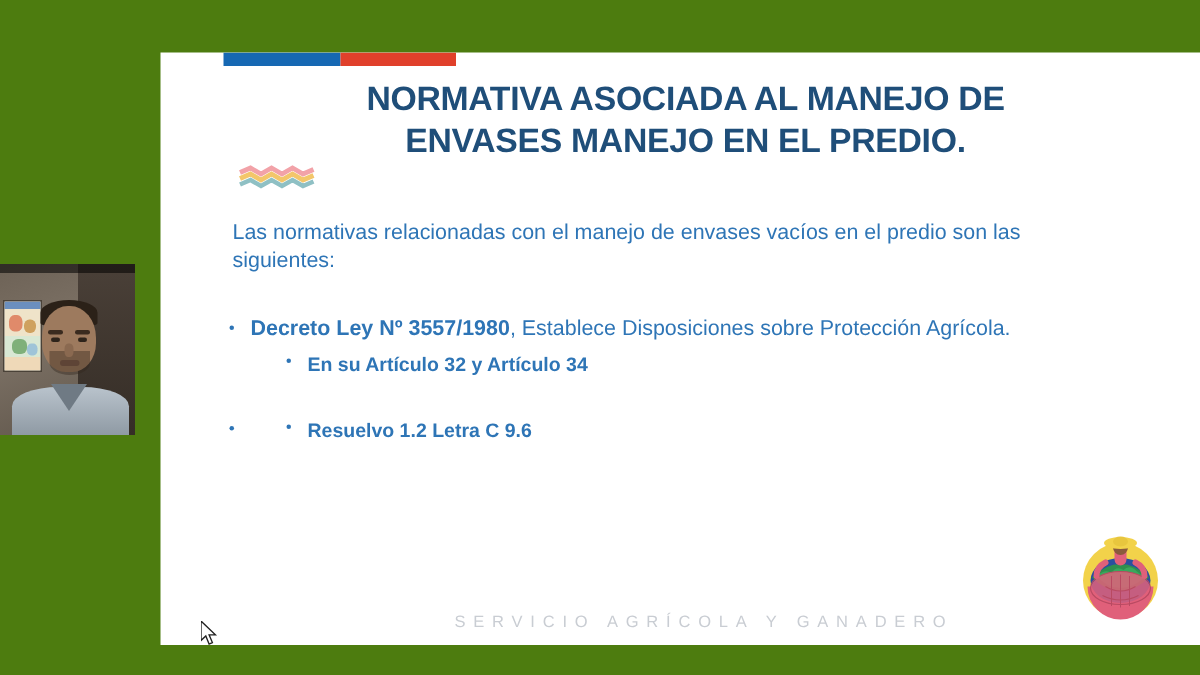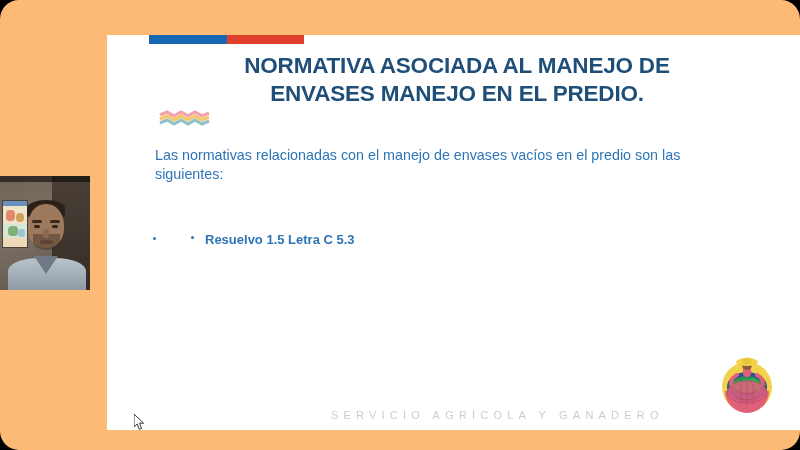--- a/index.html
+++ b/index.html
@@ -11,22 +11,21 @@
     width: 800px;
     height: 450px;
     overflow: hidden;
     font-family: "Liberation Sans", sans-serif;
   }
 
   #screen {
     position: relative;
     width: 800px;
     height: 450px;
-    background: #fdba74;
-    border-radius: 19px;
+    background: #4d7c0f;
   }
 
   
   #slide {
     position: absolute;
     left: 107px;
     top: 35px;
     width: 693px;
     height: 395px;
     background: #ffffff;
@@ -121,21 +120,20 @@
 
   
   #footer-text {
     position: absolute;
     left: 196px;
     top: 374px;
     font-size: 11px;
     color: #c9cdd3;
     letter-spacing: 5.2px;
     white-space: nowrap;
-    margin-left: 28px;
   }
 
   
   #sag-logo {
     position: absolute;
     left: 608px;
     top: 316px;
     width: 64px;
     height: 64px;
   }
@@ -258,29 +256,39 @@
       <polyline points="1,9 8,6 15,10 22,6 29,10 36,6 43,10 50,7" fill="none" stroke="#f3c66a" stroke-width="3.2"></polyline>
       <polyline points="1,13 8,10 15,14 22,10 29,14 36,10 43,14 50,11" fill="none" stroke="#8fc0c4" stroke-width="3.0"></polyline>
     </svg>
 
     <div id="body">
 
       <p class="intro">Las normativas relacionadas con el manejo de envases vacíos en el predio son las siguientes:</p>
 
       <ul class="blist">
 
+        <li class="bitem">
+          <span class="dot"></span>
+          <span class="btxt"><span class="bold">Decreto Ley Nº 3557/1980</span><span>, Establece Disposiciones sobre Protección Agrícola.</span></span>
+          <ul class="sublist">
+            <li class="sitem">
+              <span class="dot"></span>
+              <span>En su Artículo 32 y Artículo 34</span>
+            </li>
+          </ul>
+        </li>
 
         <li class="spacer-lg"></li>
 
         <li class="bitem">
           <span class="dot"></span>
           <ul class="sublist">
             <li class="sitem">
               <span class="dot"></span>
-              <span>Resuelvo 1.5 Letra C 5.3</span>
+              <span>Resuelvo 1.2 Letra C 9.6</span>
             </li>
           </ul>
         </li>
 
       </ul>
     </div>
 
     <div id="footer-text">SERVICIO AGRÍCOLA Y GANADERO</div>
 
     <svg id="sag-logo" viewBox="0 0 64 64">

